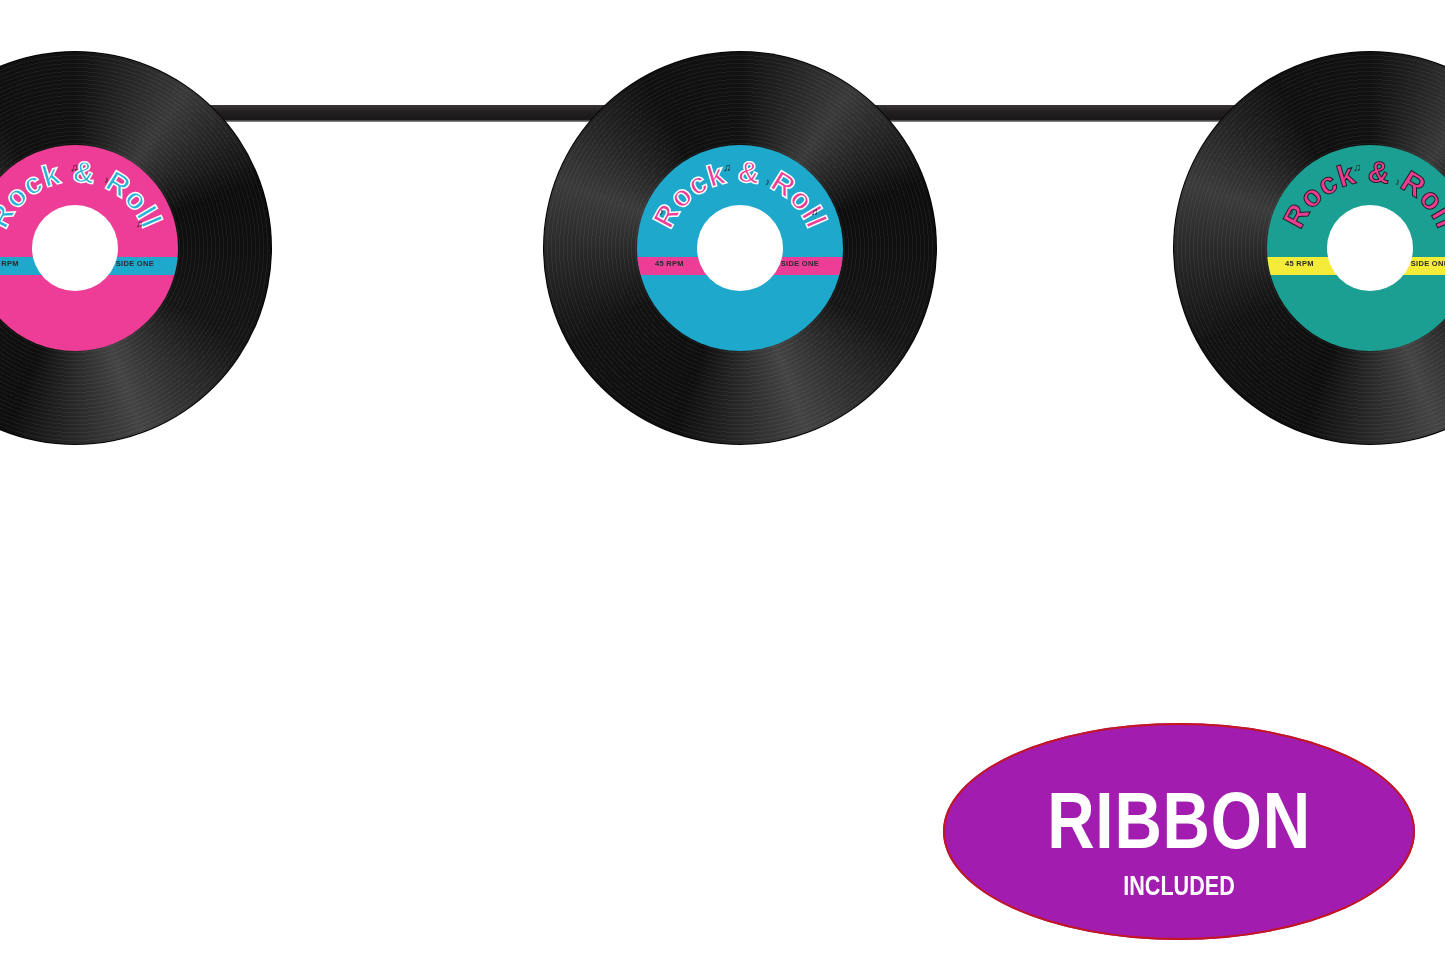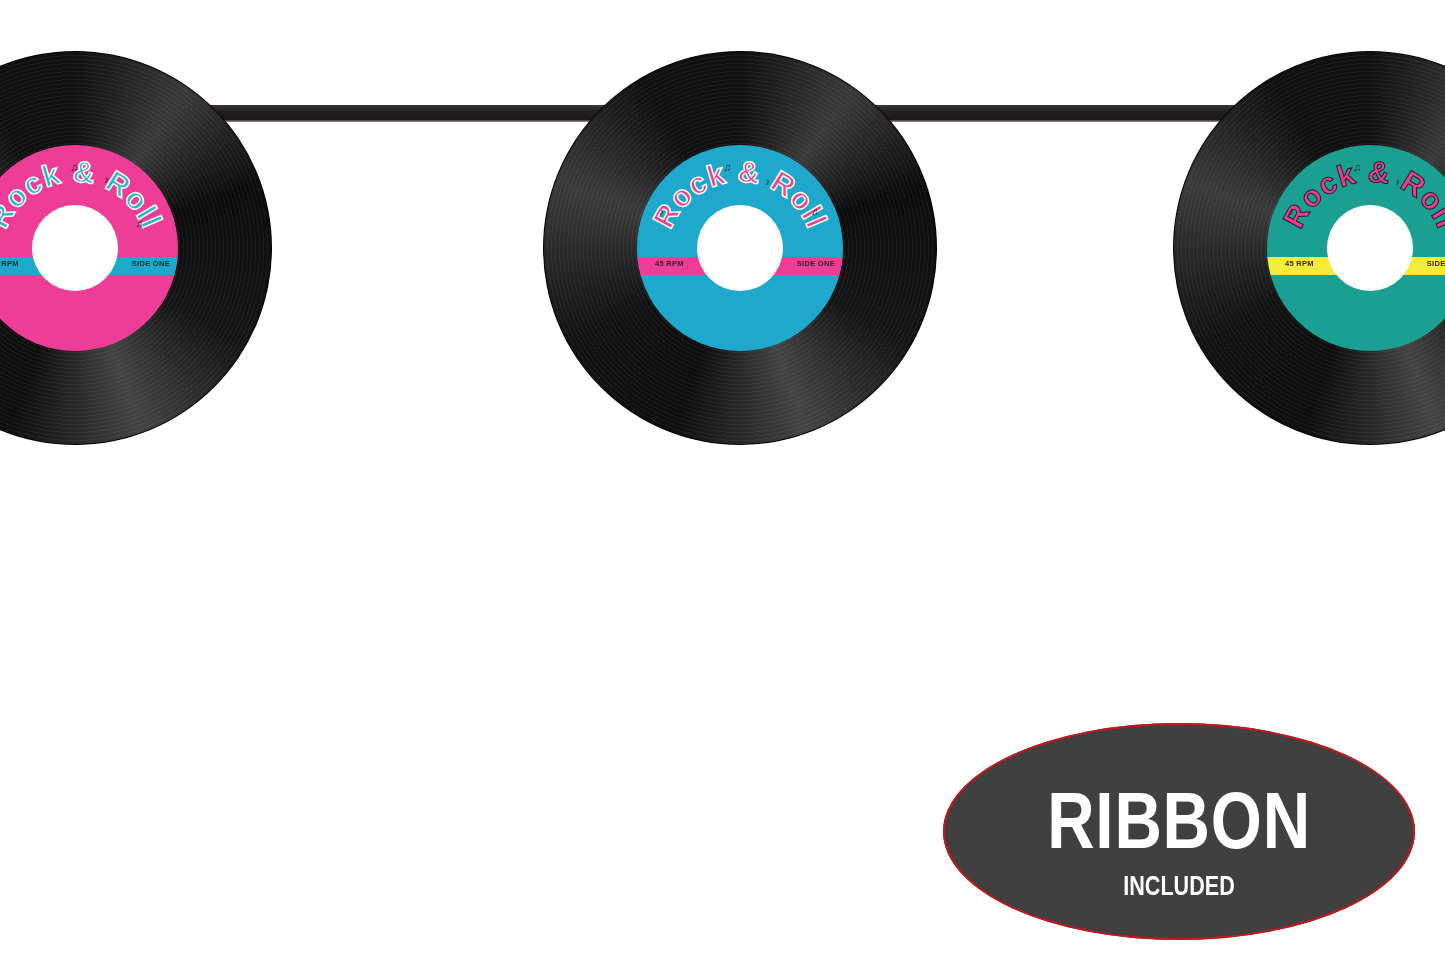--- a/index.html
+++ b/index.html
@@ -24,28 +24,28 @@
     margin-left: -103px; margin-top: -103px; border-radius: 50%; overflow: hidden;
   }
   .label svg { position: absolute; left: 0; top: 0; }
   .band {
     position: absolute; left: 0; right: 0; top: 112px; height: 18px;
   }
   .band-left, .band-right {
     position: absolute; top: 114px; font-size: 7.5px; font-weight: bold; letter-spacing: 0.3px;
   }
   .band-left { left: 18px; }
-  .band-right { right: 8px; }
+  .band-right { right: 24px; }
   .hole {
     position: absolute; left: 50%; top: 50%; width: 86px; height: 86px;
     margin-left: -43px; margin-top: -43px; border-radius: 50%; background: #ffffff;
   }
   .badge {
     position: absolute; left: 943px; top: 723px; width: 472px; height: 217px;
-    border-radius: 50%; background: #404040;
+    border-radius: 50%; background: #a21caf;
     box-shadow: inset 0 0 0 2px #c4161c;
     text-align: center; color: #ffffff;
   }
   .badge-main {
     position: absolute; left: 0; right: 0; top: 58px;
     font-size: 80px; font-weight: bold; letter-spacing: 1px; line-height: 1;
     transform: scaleX(0.82);
   }
   .badge-sub {
     position: absolute; left: 0; right: 0; top: 150px;

